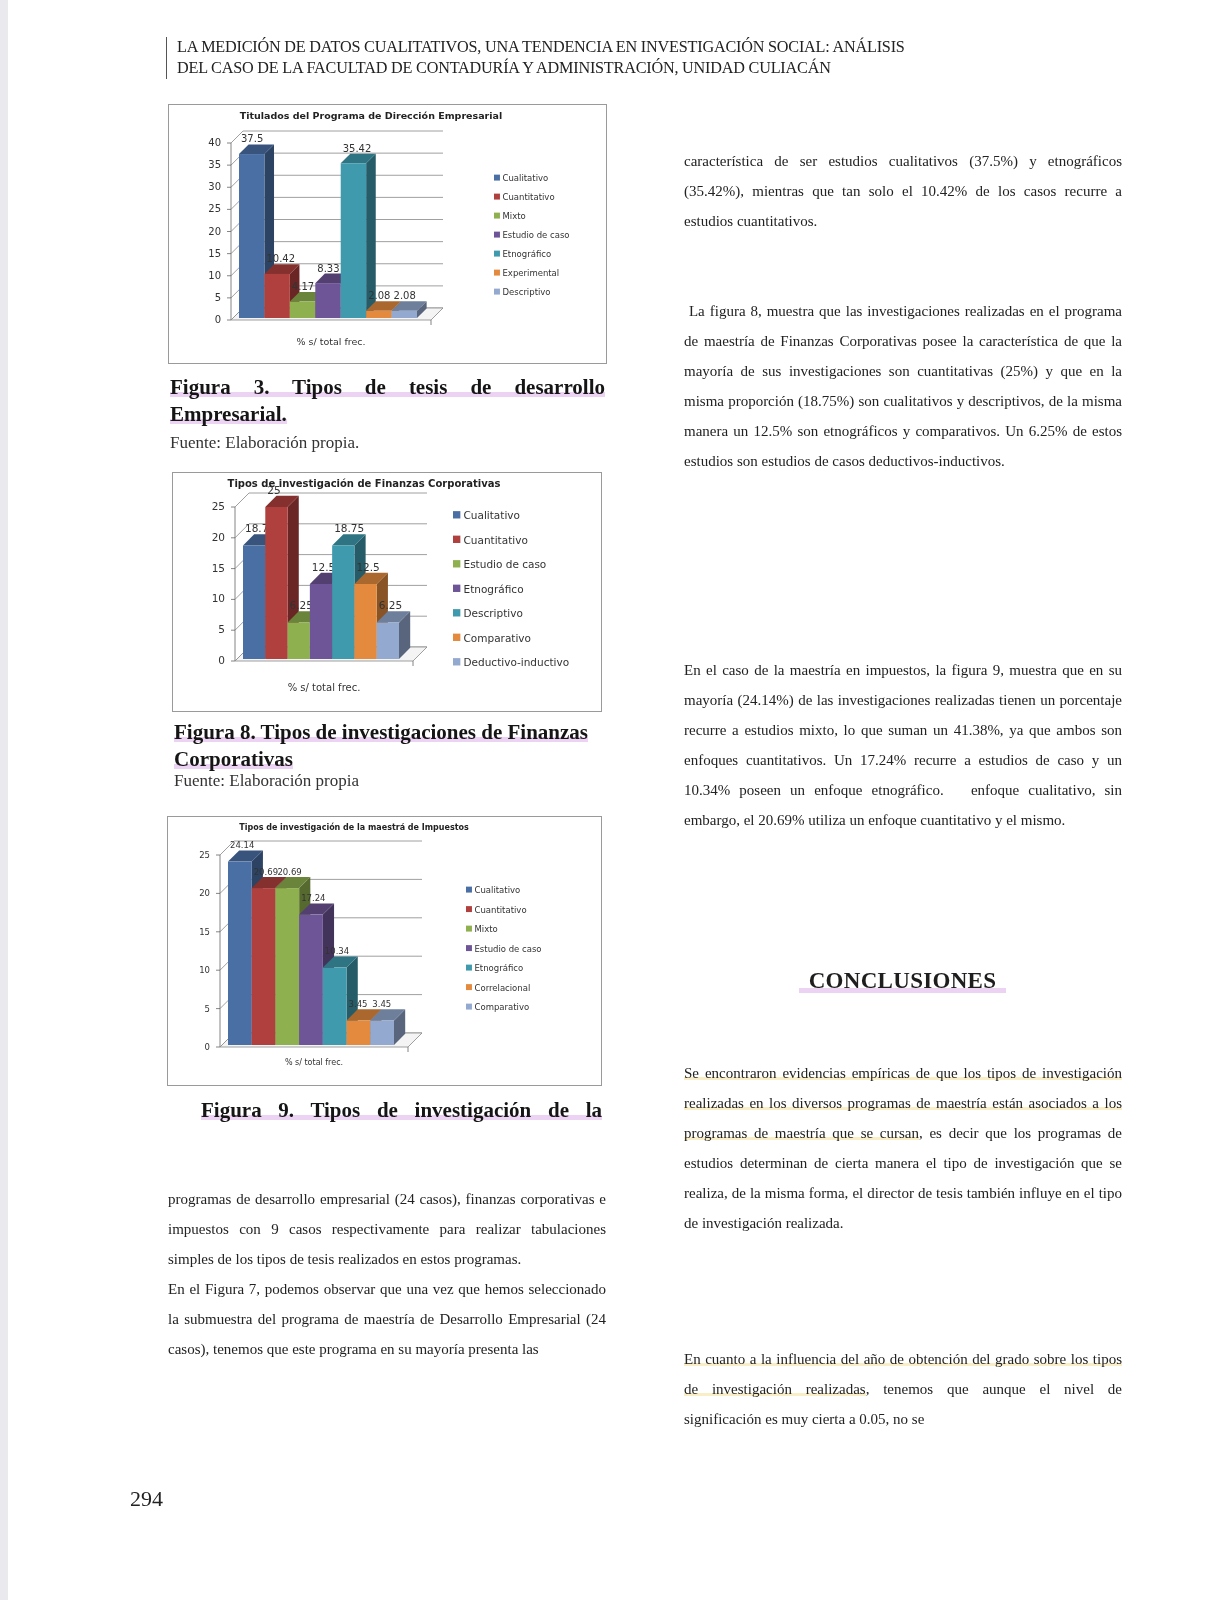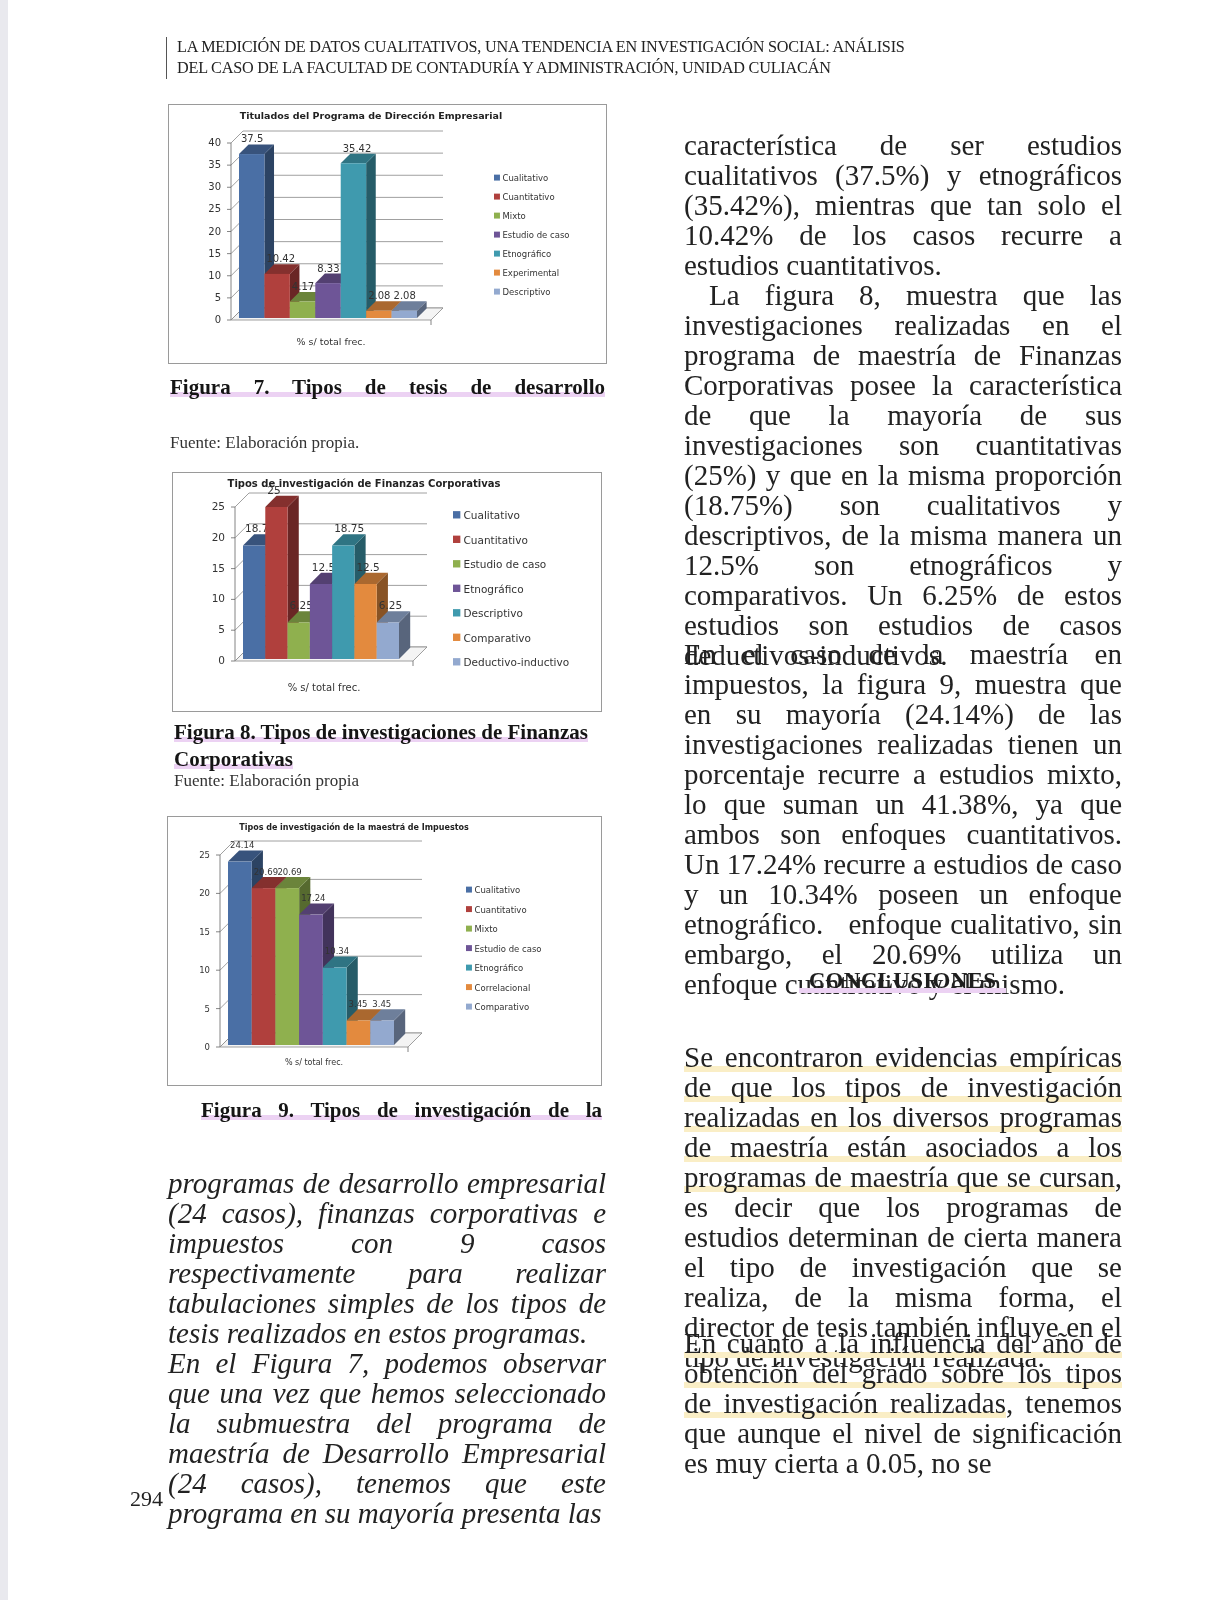--- a/index.html
+++ b/index.html
@@ -19,22 +19,22 @@
     position: absolute; background: #fff; border: 1.5px solid #9a9a9a;
   }
   .chart-box svg { display: block; }
   .caption {
     position: absolute; font-weight: bold; font-size: 21px; line-height: 27px; color: #151515;
     text-align: justify;
   }
   .caption .hl { background: linear-gradient(transparent 70%, #ecd2f3 70%, #ecd2f3 92%, transparent 92%); }
   .source { position: absolute; font-size: 17px; color: #333; }
   .body-text {
-    position: absolute; font-size: 29px; line-height: 30px; color: #222;
-    text-align: justify; text-align-last: left;
+    position: absolute; font-size: 15px; line-height: 30px; color: #222;
+    text-align: justify; text-align-last: left; margin-top: 16px;
   }
   .body-text p { margin: 0; }
   .hl-y { background: linear-gradient(transparent 78%, #faeec6 78%, #faeec6 96%, transparent 96%); }
   .section-title {
     position: absolute; left: 790px; top: 968px; width: 225px; text-align: center;
     font-weight: bold; font-size: 23px; letter-spacing: 0.3px;
   }
   .section-title span { background: linear-gradient(transparent 80%, #ecd2f3 80%, #ecd2f3 100%); padding: 0 10px; margin-top: 19px; }
   .page-number { position: absolute; left: 130px; top: 1486px; font-size: 22px; color: #222; }
   .chart-text { font-family: "DejaVu Sans", "Liberation Sans", sans-serif; }
@@ -130,21 +130,22 @@
       <text x="333.5" y="133" font-size="8.5" fill="#333">Estudio de caso</text>
       <rect x="325" y="145.625" width="5.949999999999999" height="5.949999999999999" fill="#3f9aae"></rect>
       <text x="333.5" y="152" font-size="8.5" fill="#333">Etnográfico</text>
       <rect x="325" y="164.625" width="5.949999999999999" height="5.949999999999999" fill="#e38a3e"></rect>
       <text x="333.5" y="171" font-size="8.5" fill="#333">Experimental</text>
       <rect x="325" y="183.625" width="5.949999999999999" height="5.949999999999999" fill="#93a9cf"></rect>
       <text x="333.5" y="190" font-size="8.5" fill="#333">Descriptivo</text>
     </svg>
   </div>
 <div class="caption" style="left:170px; top:374px; width:435px;">
-  <div style="text-align:justify; text-align-last:justify;"><span class="hl">Figura 7. Tipos de tesis de desarrollo</span></div>
+  <div style="text-align:justify; text-align-last:justify;"><span class="hl">Figura 3. Tipos de tesis de desarrollo</span></div>
+  <div><span class="hl">Empresarial.</span></div>
 </div>
 <div class="source" style="left:170px; top:433px;">Fuente: Elaboración propia.</div>
 
 <div class="chart-box" id="chart1" style="left:172px; top:472px; width:428px; height:238px;">
     <svg width="428" height="238" class="chart-text">
       <line x1="62" y1="188" x2="76" y2="174" stroke="#888" stroke-width="0.8"></line>
       <line x1="76" y1="174" x2="254" y2="174" stroke="#888" stroke-width="0.8"></line>
       <text x="52" y="191" font-size="10.5" fill="#333" text-anchor="end">0</text>
       <line x1="58" y1="188" x2="62" y2="188" stroke="#666" stroke-width="0.8"></line>
       <line x1="62" y1="157.2" x2="76" y2="143.2" stroke="#888" stroke-width="0.8"></line>
@@ -294,21 +295,21 @@
       <rect x="298" y="167.125" width="5.949999999999999" height="5.949999999999999" fill="#e38a3e"></rect>
       <text x="306.5" y="173.5" font-size="8.5" fill="#333">Correlacional</text>
       <rect x="298" y="186.625" width="5.949999999999999" height="5.949999999999999" fill="#93a9cf"></rect>
       <text x="306.5" y="193" font-size="8.5" fill="#333">Comparativo</text>
     </svg>
   </div>
 <div class="caption" style="left:160px; top:1097px; width:442px;">
   <div style="padding-left:41px; text-align:justify; text-align-last:justify;"><span class="hl">Figura 9. Tipos de investigación de la</span></div>
 </div>
 
-<div class="body-text" style="left:168px; top:1168px; width:438px;font-style:italic;">
+<div class="body-text" style="left:168px; top:1168px; width:438px;">
   <p>programas de desarrollo empresarial (24 casos), finanzas corporativas e impuestos con 9 casos respectivamente para realizar tabulaciones simples de los tipos de tesis realizados en estos programas.</p>
   <p>En el Figura 7, podemos observar que una vez que hemos seleccionado la submuestra del programa de maestría de Desarrollo Empresarial (24 casos), tenemos que este programa en su mayoría presenta las</p>
 </div>
 
 <div class="body-text" style="left:684px; top:130px; width:438px;">
   <p>característica de ser estudios cualitativos (37.5%) y etnográficos (35.42%), mientras que tan solo el 10.42% de los casos recurre a estudios cuantitativos.</p>
 </div>
 <div class="body-text" style="left:684px; top:280px; width:438px;">
   <p style="white-space:pre-wrap;"> La figura 8, muestra que las investigaciones realizadas en el programa de maestría de Finanzas Corporativas posee la característica de que la mayoría de sus investigaciones son cuantitativas (25%) y que en la misma proporción (18.75%) son cualitativos y descriptivos, de la misma manera un 12.5% son etnográficos y comparativos. Un 6.25% de estos estudios son estudios de casos deductivos-inductivos.</p>
 </div>

